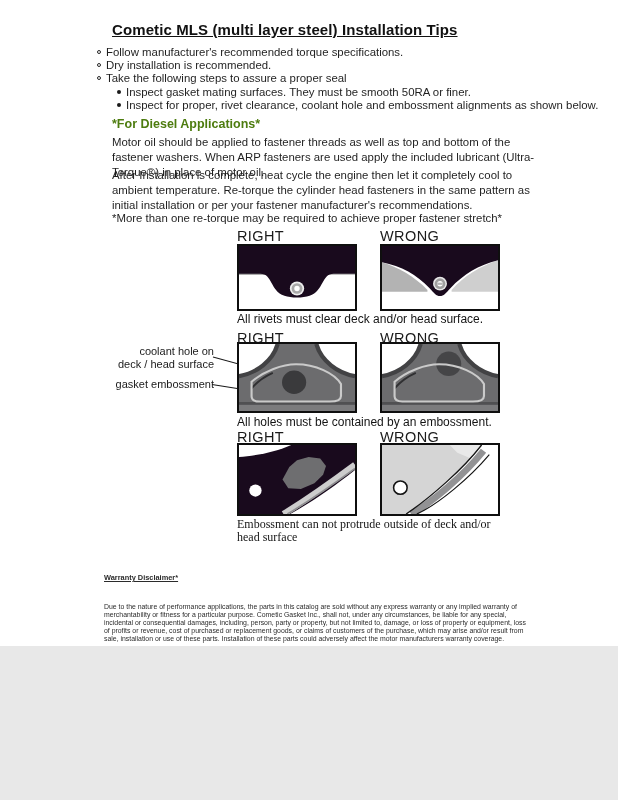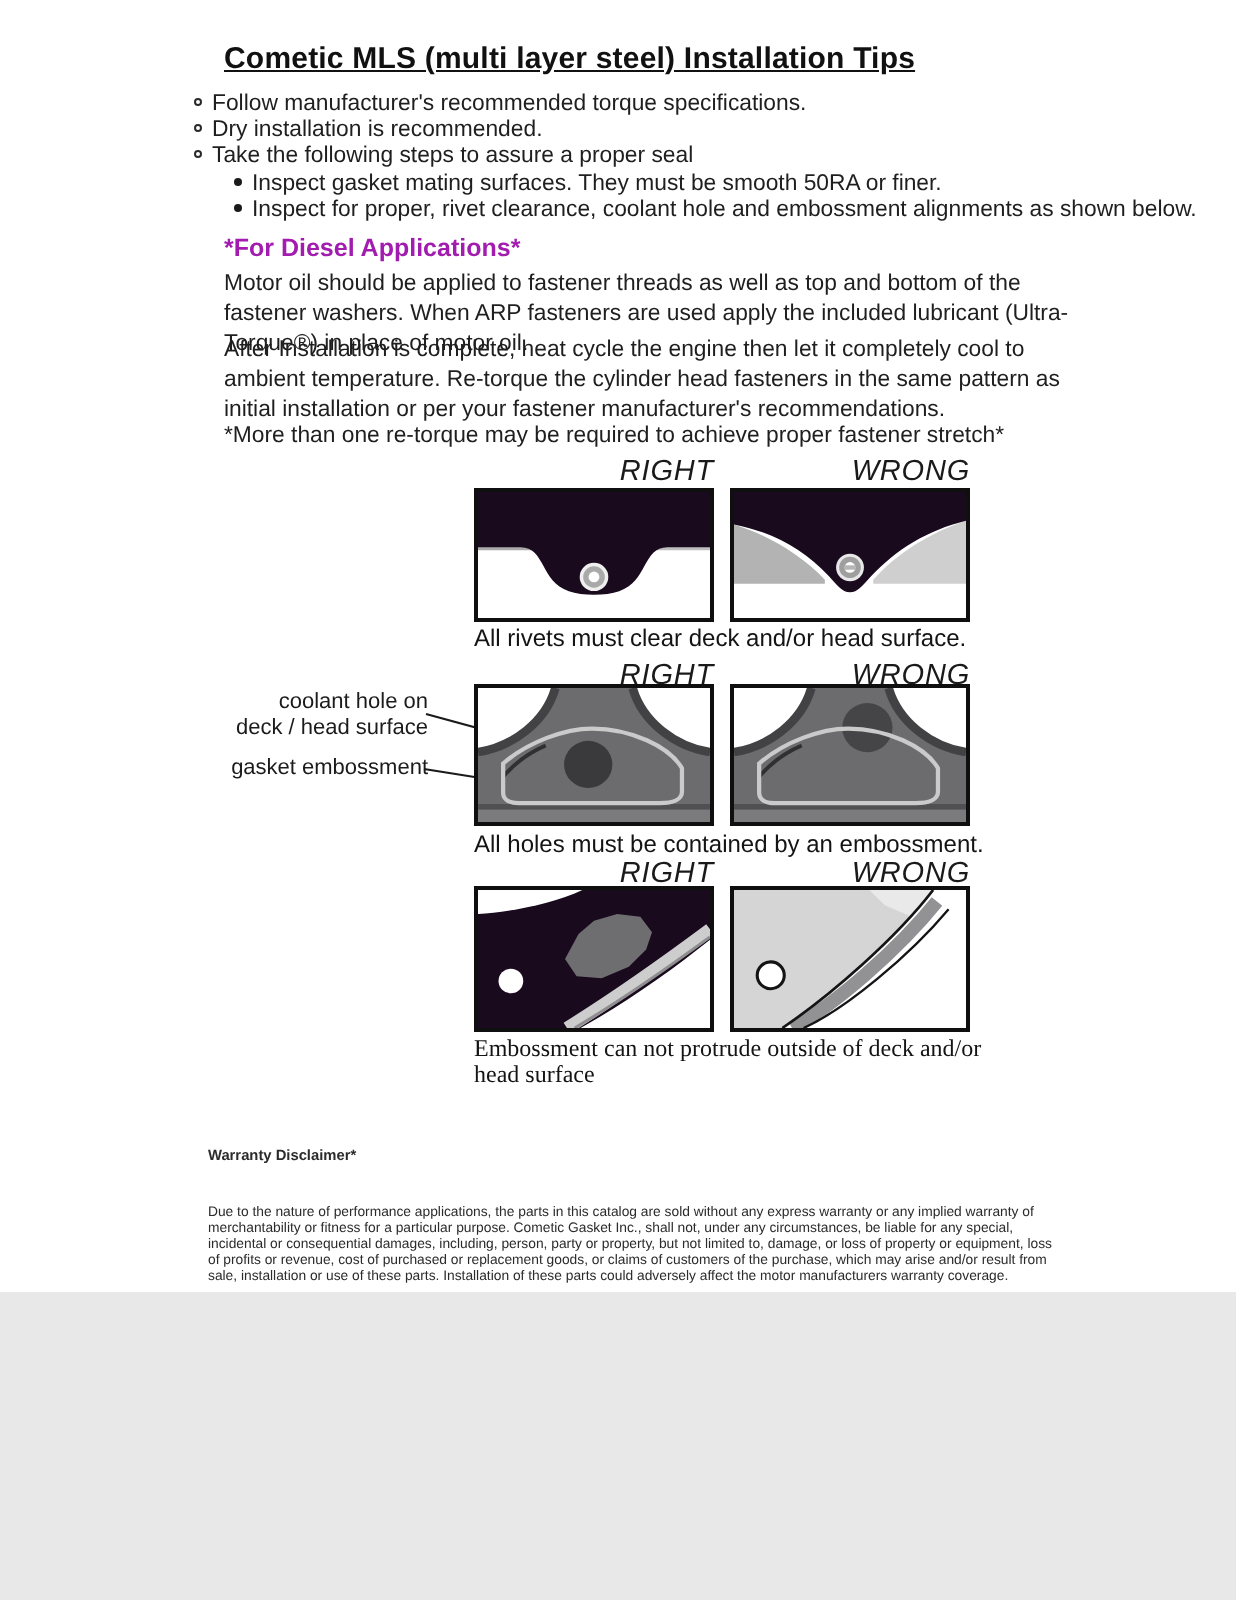--- a/index.html
+++ b/index.html
@@ -21,54 +21,53 @@
   .circ {
     display:inline-block; width:4px; height:4px; border:1px solid #2a2a2a;
     border-radius:50%; margin-right:5px; vertical-align:2px;
   }
   .sub { padding-left:20px; }
   .dot {
     display:inline-block; width:4px; height:4px; background:#1a1a1a;
     border-radius:50%; margin-right:5px; vertical-align:2px;
   }
 
-  .diesel-heading { left:112px; top:117px; font-size:12.5px; font-weight:bold; color:#a21caf; }
+  .diesel-heading { left:112px; top:117px; font-size:12.5px; font-weight:bold; color:#4d7c0f; }
   .para { left:112px; width:428px; font-size:11.4px; line-height:14.8px; }
   .p1 { top:135px; }
   .p2 { top:168px; }
   .note { top:211px; }
 
   .fig-label {
-    width:120px; text-align:right; font-size:14.5px; color:#1a1a1a;
+    width:120px; text-align:left; font-size:14.5px; color:#1a1a1a;
     letter-spacing:0.4px;
-    font-style:italic;
   }
   .col-l { left:237px; }
-  .col-r { left:365px; }
+  .col-r { left:380px; }
   .fig { border:2px solid #0f0f0f; background:#fff; }
   .fig svg { display:block; width:100%; height:100%; }
   .row1 { top:244px; width:120px; height:67px; }
   .row2 { top:342px; width:120px; height:71px; }
   .row3 { top:443px; width:120px; height:73px; }
   .lab1 { top:228px; }
   .lab2 { top:330px; }
   .lab3 { top:429px; }
 
   .caption { left:237px; font-size:12px; color:#141414; line-height:13px; }
   .cap1 { top:313px; }
   .cap2 { top:416px; }
   .cap3 { top:518px; width:268px;font-family:Liberation Serif, serif; }
 
   .ann { font-size:11px; line-height:12.5px; text-align:right; color:#1b1b1b; }
   .ann-coolant { left:118px; top:345px; width:96px; }
   .ann-emboss  { left:108px; top:378px; width:106px; }
   .leaders { left:120px; top:340px; width:180px; height:62px; }
 
   .legal { left:104px; top:573px; width:428px; color:#2b2b2b; }
-  .legal-heading { font-size:7.4px; font-weight:bold; margin-bottom:21px; }
+  .legal-heading { font-size:7.4px; font-weight:bold; margin-bottom:21px;text-decoration:underline; }
   .legal p { font-size:6.9px; line-height:8px; margin-bottom:6px; white-space:pre-line; }
 
   .page-number { left:410px; top:757px; font-size:13.5px; color:#3a3a3a; letter-spacing:0.3px; }
 </style>
 </head>
 <body>
 
 <div class="page">
 
   <div class="abs title">Cometic MLS (multi layer steel) Installation Tips</div>

